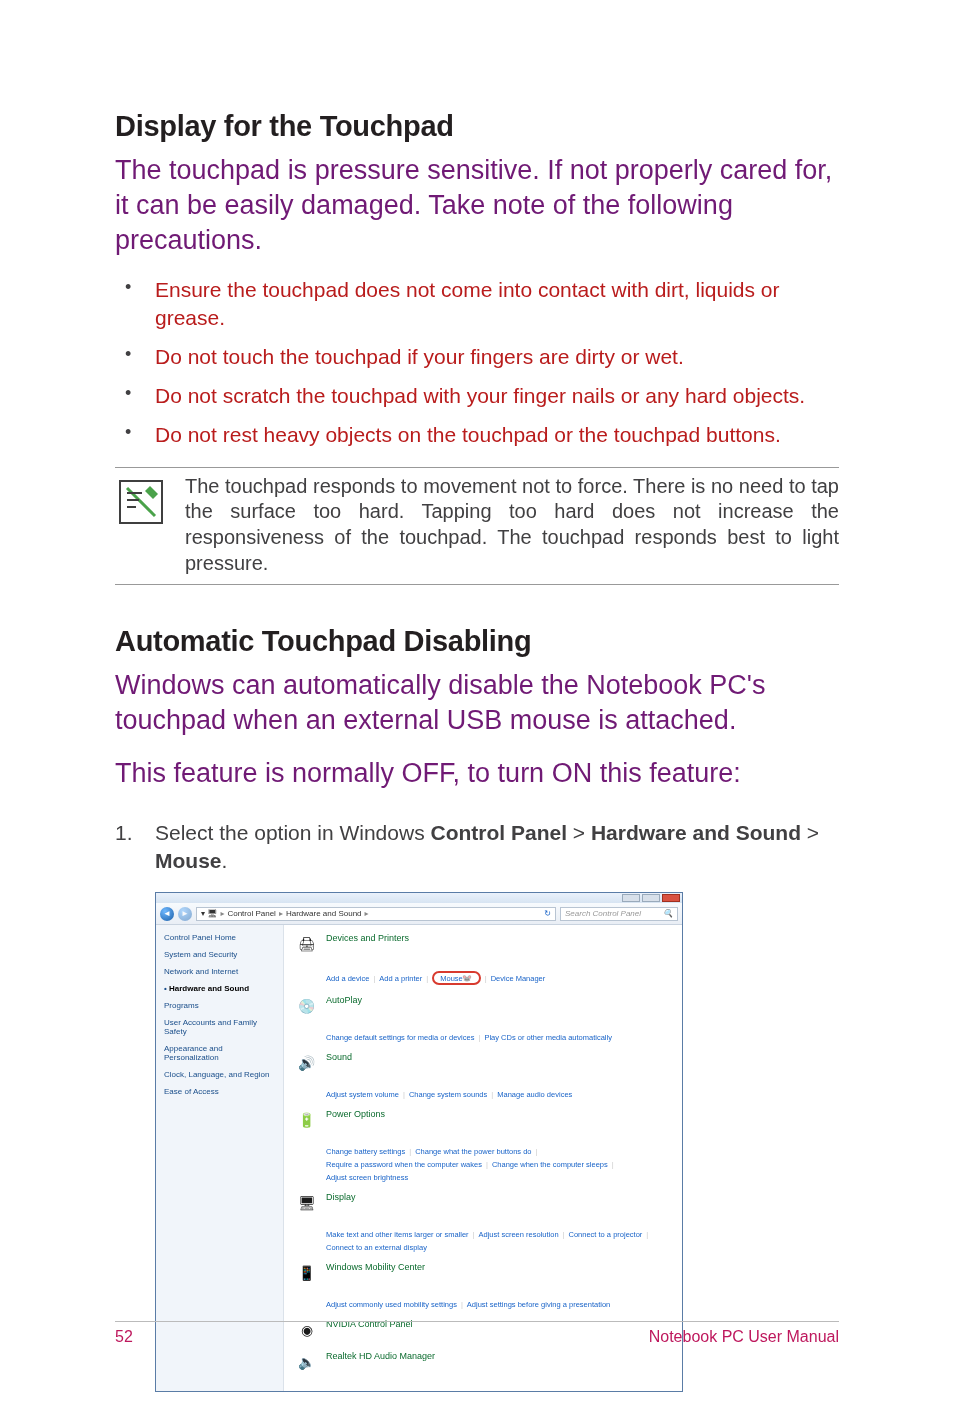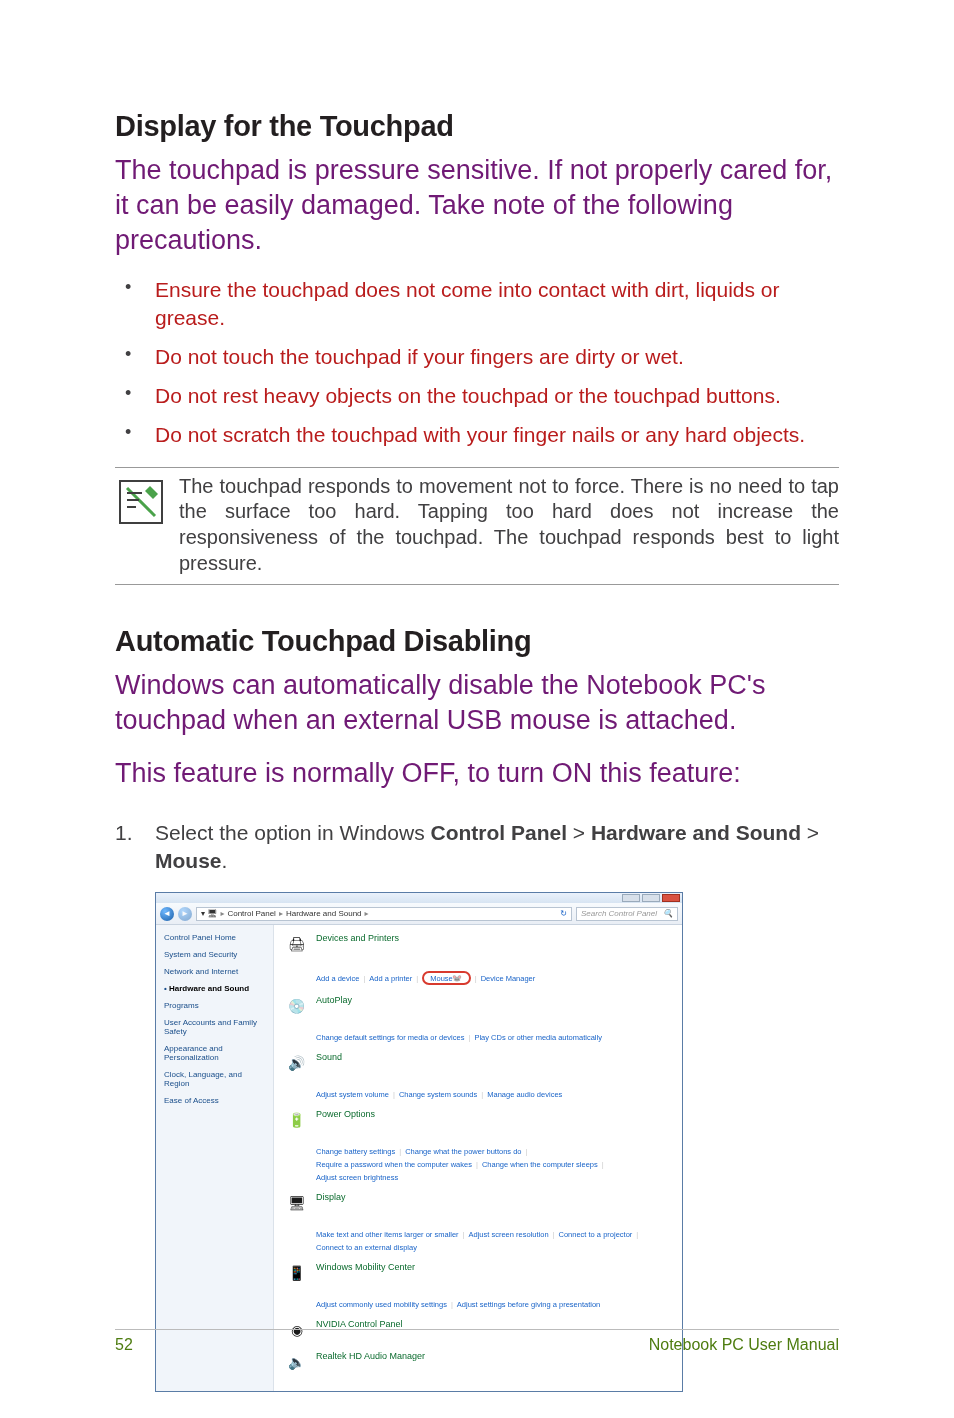--- a/index.html
+++ b/index.html
@@ -45,21 +45,21 @@
     top: 0;
     font-size: 18px;
     color: #414042;
   }
   .note-block {
     border-top: 1px solid #999;
     border-bottom: 1px solid #999;
     padding: 6px 0 8px 0;
     margin: 18px 0 40px 0;
     display: flex;
-    gap: 12px;
+    gap: 18px;
   }
   .note-icon {
     flex: 0 0 52px;
     display: flex;
     align-items: flex-start;
     justify-content: center;
     padding-top: 4px;
   }
   .note-text {
     flex: 1;
@@ -122,27 +122,27 @@
     display: flex; align-items: center; justify-content: center;
     color: #fff; font-size: 8px;
   }
   .breadcrumb-box {
     flex: 1; height: 14px; border: 1px solid #b8c4d2; background: #fff;
     display: flex; align-items: center; padding: 0 4px; gap: 3px;
     font-size: 8px; color: #333;
   }
   .crumb-sep { color: #888; }
   .search-box {
-    width: 102px; height: 14px; border: 1px solid #b8c4d2; background: #fff;
+    width: 118px; height: 14px; border: 1px solid #b8c4d2; background: #fff;
     display: flex; align-items: center; padding: 0 4px; color: #999; font-style: italic;
     justify-content: space-between;
   }
   .win-body { display: flex; min-height: 250px; }
   .sidebar {
-    width: 118px; background: #f1f5fa; border-right: 1px solid #dbe2ea;
+    width: 128px; background: #f1f5fa; border-right: 1px solid #dbe2ea;
     padding: 8px 8px;
   }
   .side-item { font-size: 8px; color: #1a4e8a; margin-bottom: 8px; cursor: default; }
   .side-item.active { color: #000; font-weight: 600; }
   .side-item.active::before { content: "• "; color: #1a4e8a; }
   .content { flex: 1; padding: 8px 12px; }
   .cat { display: flex; gap: 8px; margin-bottom: 10px; }
   .cat-icon {
     width: 22px; height: 22px; flex: 0 0 22px;
     display: flex; align-items: center; justify-content: center;
@@ -154,42 +154,42 @@
   .cat-link { color: #1a64c8; font-size: 7.5px; }
   .link-sep { color: #ccc; font-size: 7.5px; }
   .mouse-highlight {
     display: inline-flex; align-items: center;
     border: 2px solid #d83a2e; border-radius: 9px;
     padding: 0 6px; height: 14px;
   }
 
   .footer {
     position: absolute;
-    bottom: 64px;
+    bottom: 72px;
     left: 115px;
     right: 115px;
     display: flex;
     justify-content: space-between;
     font-size: 16px;
-    color: #4d7c0f;
+    color: #be185d;
     border-top: 1px solid #bbb;
     padding-top: 6px;
     gap: 13px;
   }
 </style>
 </head>
 <body>
 
 <h2 class="section-heading">Display for the Touchpad</h2>
 <p class="intro">The touchpad is pressure sensitive. If not properly cared for, it can be easily damaged. Take note of the following precautions.</p>
 <ul class="tips">
   <li>Ensure the touchpad does not come into contact with dirt, liquids or grease.</li>
   <li>Do not touch the touchpad if your fingers are dirty or wet.</li>
+  <li>Do not scratch the touchpad with your finger nails or any hard objects.</li>
   <li>Do not rest heavy objects on the touchpad or the touchpad buttons.</li>
-  <li>Do not scratch the touchpad with your finger nails or any hard objects.</li>
 </ul>
 
 <div class="note-block">
   <div class="note-icon">
     <svg width="48" height="48" viewBox="0 0 48 48">
       <rect x="3" y="3" width="42" height="42" fill="none" stroke="#3f3f3f" stroke-width="2"></rect>
       <path d="M10 10 L38 38" stroke="#4aa24a" stroke-width="3" fill="none"></path>
       <path d="M10 15 L25 15 M10 22 L22 22 M10 29 L19 29" stroke="#3f3f3f" stroke-width="2.2"></path>
       <path d="M33 8 L41 16 L36 21 L28 13 Z" fill="#4aa24a"></path>
     </svg>

